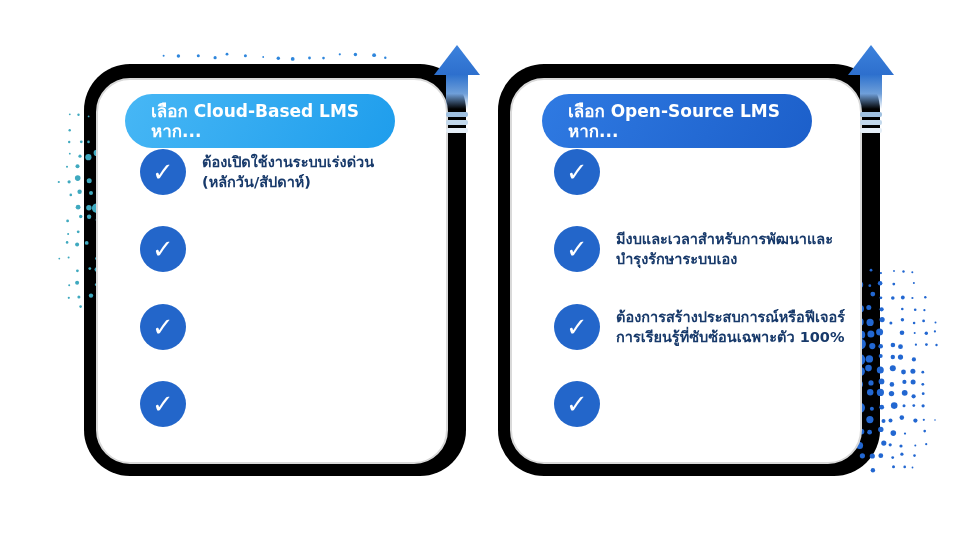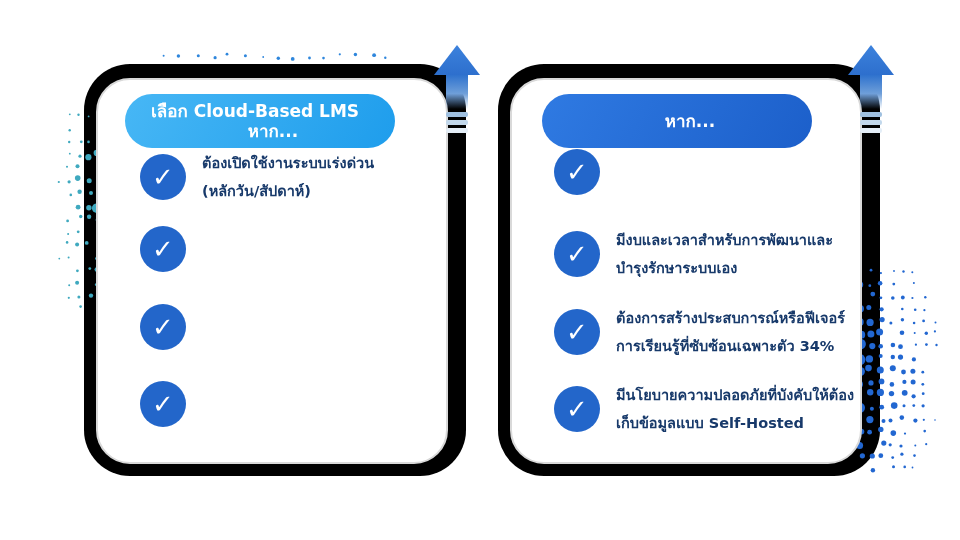--- a/index.html
+++ b/index.html
@@ -20,42 +20,42 @@
   .dots-right{left:357px;top:201px;}
   .dots-top{left:71px;top:-14px;z-index:4;}
 
   
   .pill{position:absolute;top:-6px;height:54px;width:270px;border-radius:28px;z-index:5;
         display:flex;flex-direction:column;justify-content:center;box-sizing:border-box;
         padding-left:26px;color:#ffffff;margin-top:36px;}
   .c1 .pill{left:41px;background:linear-gradient(120deg,#47b7f5 0%,#1e9dec 100%);}
   .c2 .pill{left:44px;background:linear-gradient(120deg,#2f7ae2 0%,#1c5fca 100%);}
   .pill .t1{font-size:17px;font-weight:bold;line-height:21px;white-space:nowrap;}
-  .pill .t2{font-size:17px;font-weight:bold;line-height:19px;text-align:center;}
+  .pill .t2{font-size:17px;font-weight:bold;line-height:19px;}
 
   
   .arrow{position:absolute;left:350px;top:-19px;width:46px;z-index:6;}
   .arrow .head{width:46px;height:30px;background:linear-gradient(#3c82dd,#2d6fcd);
                clip-path:polygon(50% 0,100% 100%,0 100%);}
   .arrow .shaft{width:22px;height:34px;margin-left:12px;
                 background:linear-gradient(#2e72ce 0%,#6f9fd9 55%,rgba(255,255,255,0) 100%);}
   .arrow .stripe{width:22px;height:5px;margin:3px 0 0 12px;border-radius:2px;}
   .arrow .s1{background:#9fc0e0;}
   .arrow .s2{background:#c2d8ec;}
   .arrow .s3{background:#e4eef7;}
 
   
   .item{position:absolute;left:56px;width:300px;display:flex;align-items:center;gap:16px;z-index:5;}
   .item.i1{top:85px;}
   .item.i2{top:162px;}
   .item.i3{top:240px;}
   .item.i4{top:317px;}
   .check{width:46px;height:46px;border-radius:50%;background:#2366ca;color:#ffffff;flex:0 0 46px;
          display:flex;align-items:center;justify-content:center;font-size:26px;font-weight:bold;}
-  .txt{font-size:14.5px;line-height:28px;font-weight:600;color:#17396a;white-space:pre-line;}
+  .txt{font-size:14.5px;line-height:20px;font-weight:600;color:#17396a;white-space:pre-line;}
 </style>
 </head>
 <body>
 
 <div class="stage">
 
   <div class="card c1">
     <div class="card-border"></div>
     <svg id="dots-left" class="halftone dots-left" width="58" height="205" viewBox="0 0 58 205">
         <circle cx="14.8" cy="4.3" r="0.9" fill="#3fa9bf"></circle>
@@ -284,20 +284,21 @@
         <circle cx="46.9" cy="189.2" r="1.6" fill="#2267d1"></circle>
         <circle cx="59.5" cy="190.6" r="1.3" fill="#2267d1"></circle>
         <circle cx="17.9" cy="205.3" r="2.2" fill="#2267d1"></circle>
         <circle cx="38.5" cy="201.7" r="1.5" fill="#2267d1"></circle>
         <circle cx="49.7" cy="201.9" r="1.3" fill="#2267d1"></circle>
         <circle cx="57.5" cy="202.5" r="0.9" fill="#2267d1"></circle>
       </svg>
     <div class="card-white"></div>
 
     <div class="pill">
+      <div class="t1">เลือก Open-Source LMS</div>
       <div class="t2">หาก...</div>
     </div>
 
     <div class="arrow">
       <div class="head"></div>
       <div class="shaft"></div>
       <div class="stripe s1"></div>
       <div class="stripe s2"></div>
       <div class="stripe s3"></div>
     </div>
@@ -306,22 +307,20 @@
       <div class="check">✓</div>
     </div>
     <div class="item i2">
       <div class="check">✓</div>
       <div class="txt">มีงบและเวลาสำหรับการพัฒนาและ
 บำรุงรักษาระบบเอง</div>
     </div>
     <div class="item i3">
       <div class="check">✓</div>
       <div class="txt">ต้องการสร้างประสบการณ์หรือฟีเจอร์
-การเรียนรู้ที่ซับซ้อนเฉพาะตัว 34%</div>
+การเรียนรู้ที่ซับซ้อนเฉพาะตัว 100%</div>
     </div>
     <div class="item i4">
       <div class="check">✓</div>
-      <div class="txt">มีนโยบายความปลอดภัยที่บังคับให้ต้อง
-เก็บข้อมูลแบบ Self-Hosted</div>
     </div>
   </div>
 
 </div>
 
 </body></html>

